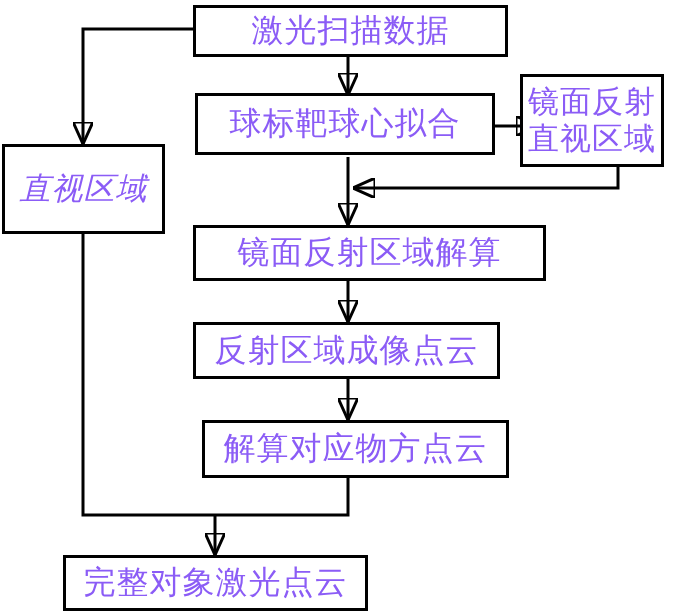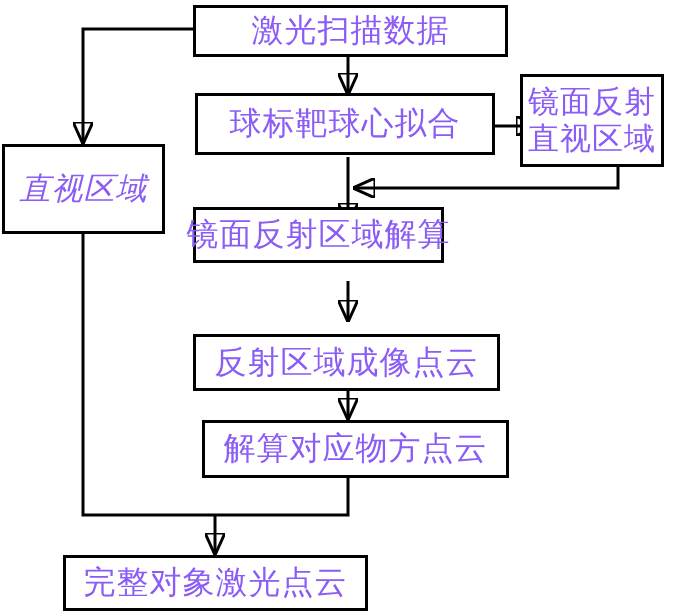--- a/index.html
+++ b/index.html
@@ -96,25 +96,25 @@
 
   <div class="box" style="left:520px; top:74px; width:144px; height:93px;">
     <span class="lbl2">镜面反射</span>
     <span class="lbl2">直视区域</span>
   </div>
 
   <div class="box" style="left:2px; top:144px; width:163px; height:90px;font-style:italic;">
     <span class="lbl2">直视区域</span>
   </div>
 
-  <div class="box" style="left:193px; top:207px; width:251px; height:56px;">
+  <div class="box" style="left:193px; top:225px; width:353px; height:56px;">
     <span class="lbl">镜面反射区域解算</span>
   </div>
 
-  <div class="box" style="left:193px; top:322px; width:307px; height:57px;margin-top:12px;">
+  <div class="box" style="left:193px; top:322px; width:307px; height:57px;">
     <span class="lbl">反射区域成像点云</span>
   </div>
 
   <div class="box" style="left:193px; top:420px; width:307px; height:58px;margin-left:9px;">
     <span class="lbl">解算对应物方点云</span>
   </div>
 
   <div class="box" style="left:63px; top:555px; width:305px; height:56px;">
     <span class="lbl">完整对象激光点云</span>
   </div>

